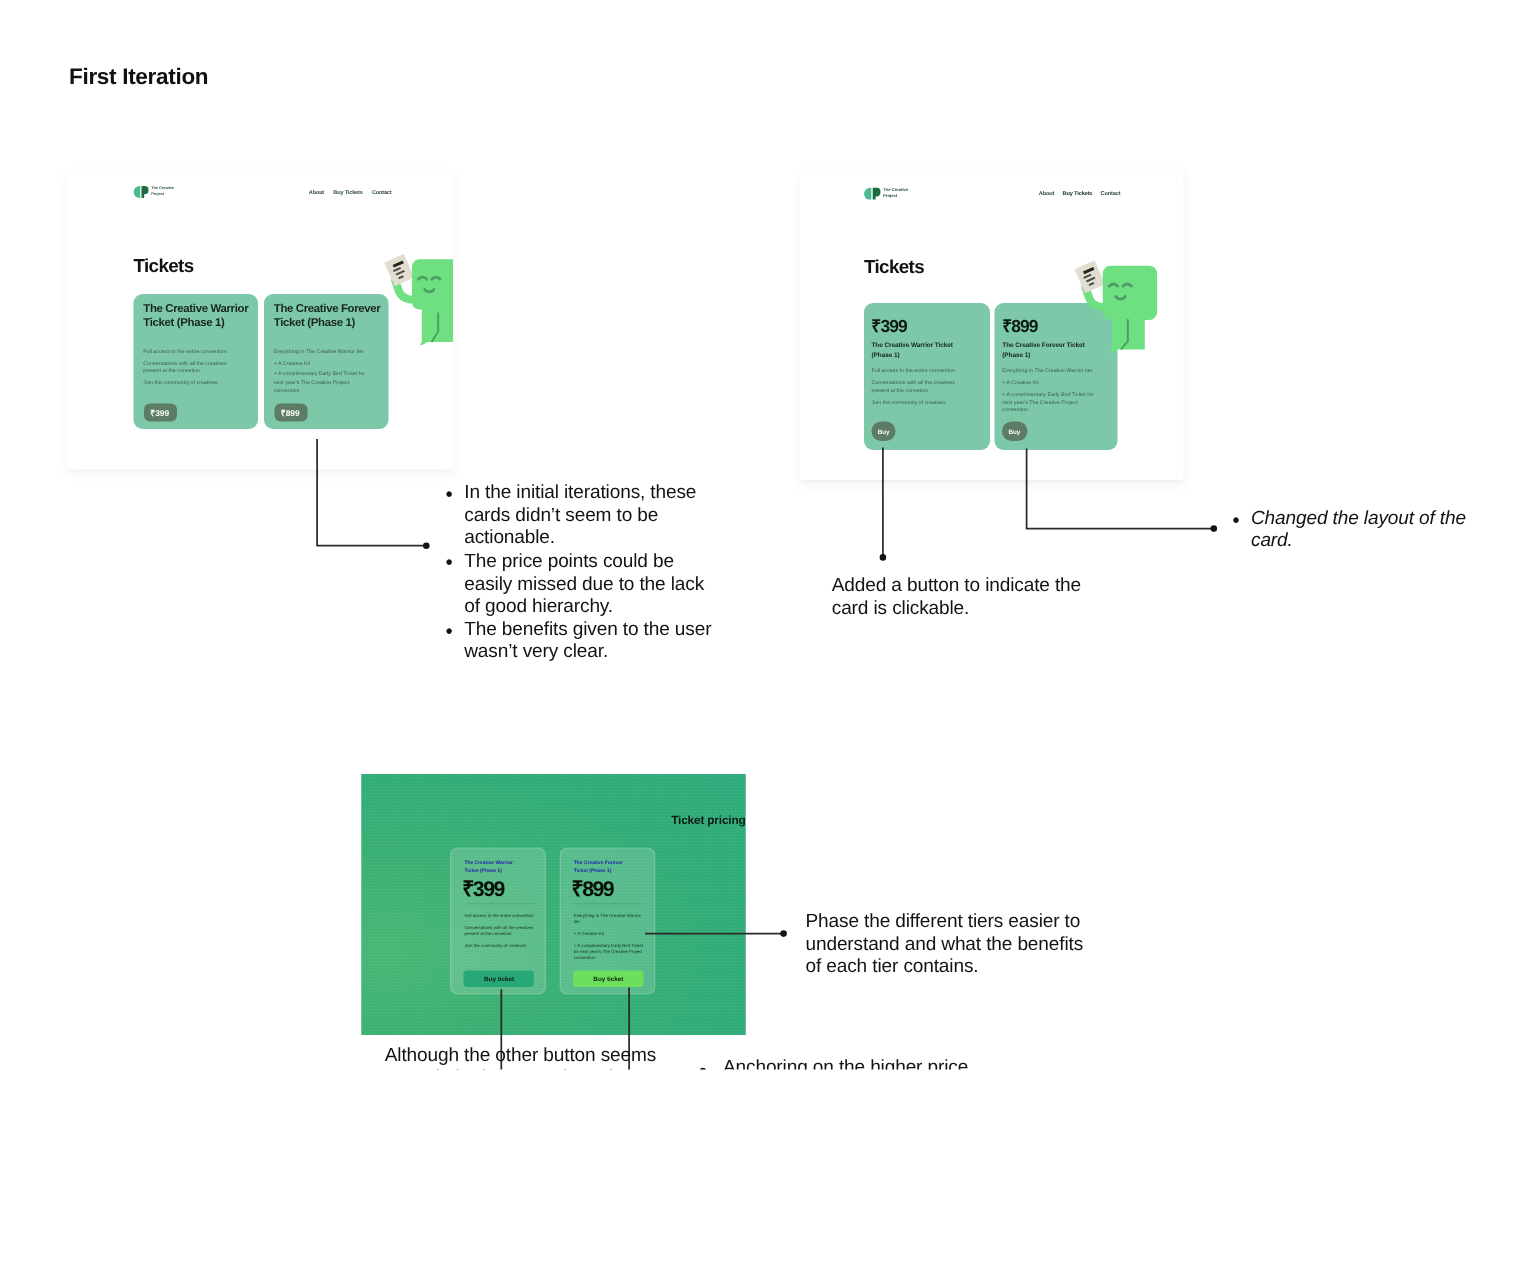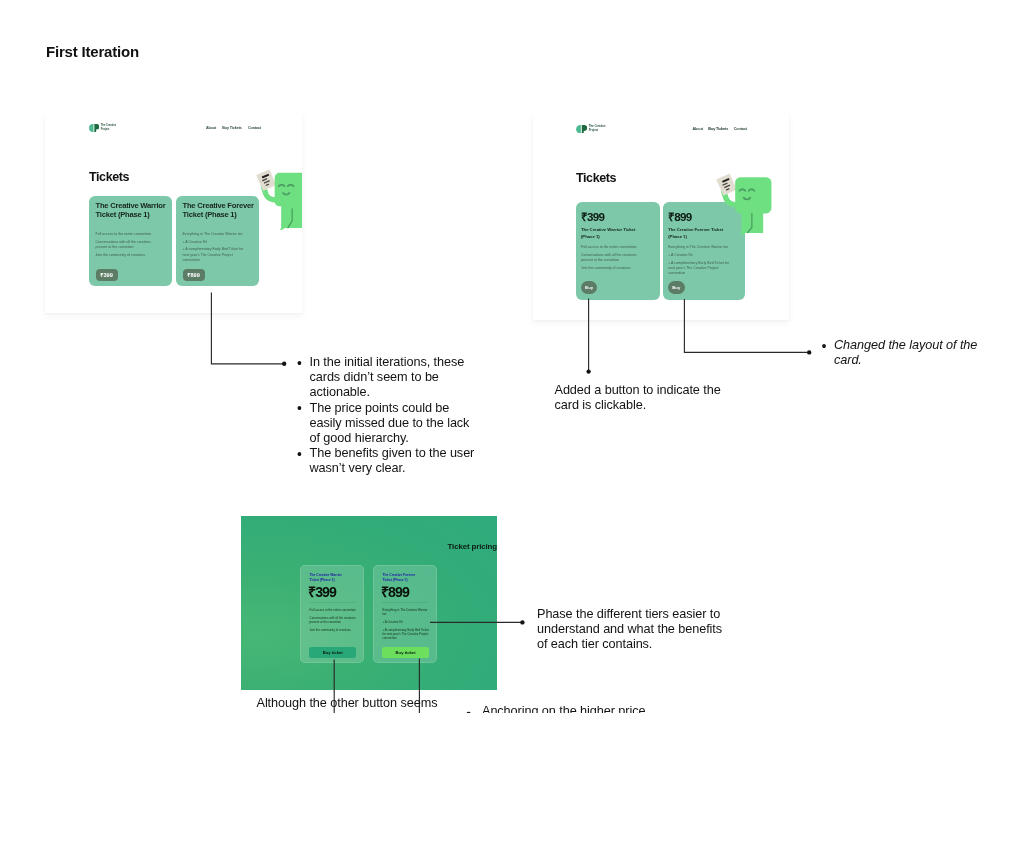--- a/index.html
+++ b/index.html
@@ -226,21 +226,21 @@
     <g stroke="#2a2a2a" stroke-width="1.15" fill="none">
       <path d="M211.4 292.6 V363.8 H284.2" marker-end="url(#ah)"></path>
       <path d="M588.6 298.4 V371.6" marker-end="url(#ah)"></path>
       <path d="M684.4 299 V352.4 H809.2" marker-end="url(#ah)"></path>
       <path d="M430 622.4 H522.4" marker-end="url(#ah)"></path>
       <path d="M334.2 659.5 V717" marker-end="url(#ah)"></path>
       <path d="M419.4 658.4 V714 H468.6" marker-end="url(#ah)"></path>
     </g>
   </svg>
 
-  <div class="note" style="left:297px; top:321px; width:180px;margin-top:34px;">
+  <div class="note" style="left:297px; top:321px; width:180px;">
     <ul>
       <li>In the initial iterations, these cards didn’t seem to be actionable.</li>
       <li>The price points could be easily missed due to the lack of good hierarchy.</li>
       <li>The benefits given to the user wasn’t very clear.</li>
     </ul>
   </div>
 
   <div class="note" style="left:554.5px; top:383px; width:172px;">Added a button to indicate the card is clickable.</div>
 
   <div class="note" style="left:821.5px; top:338px; width:186px;font-style:italic;">

